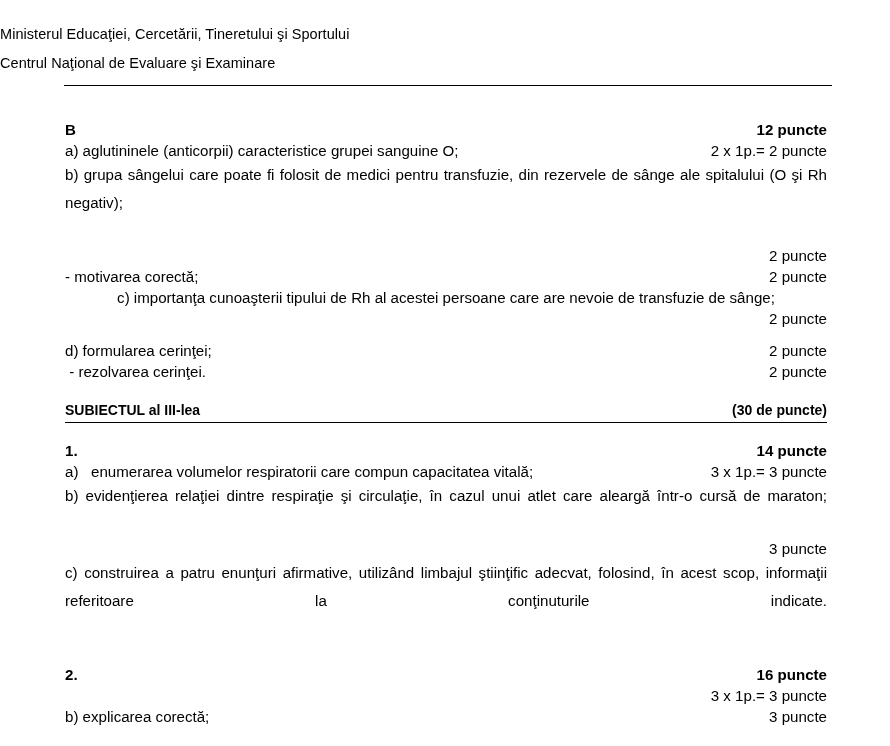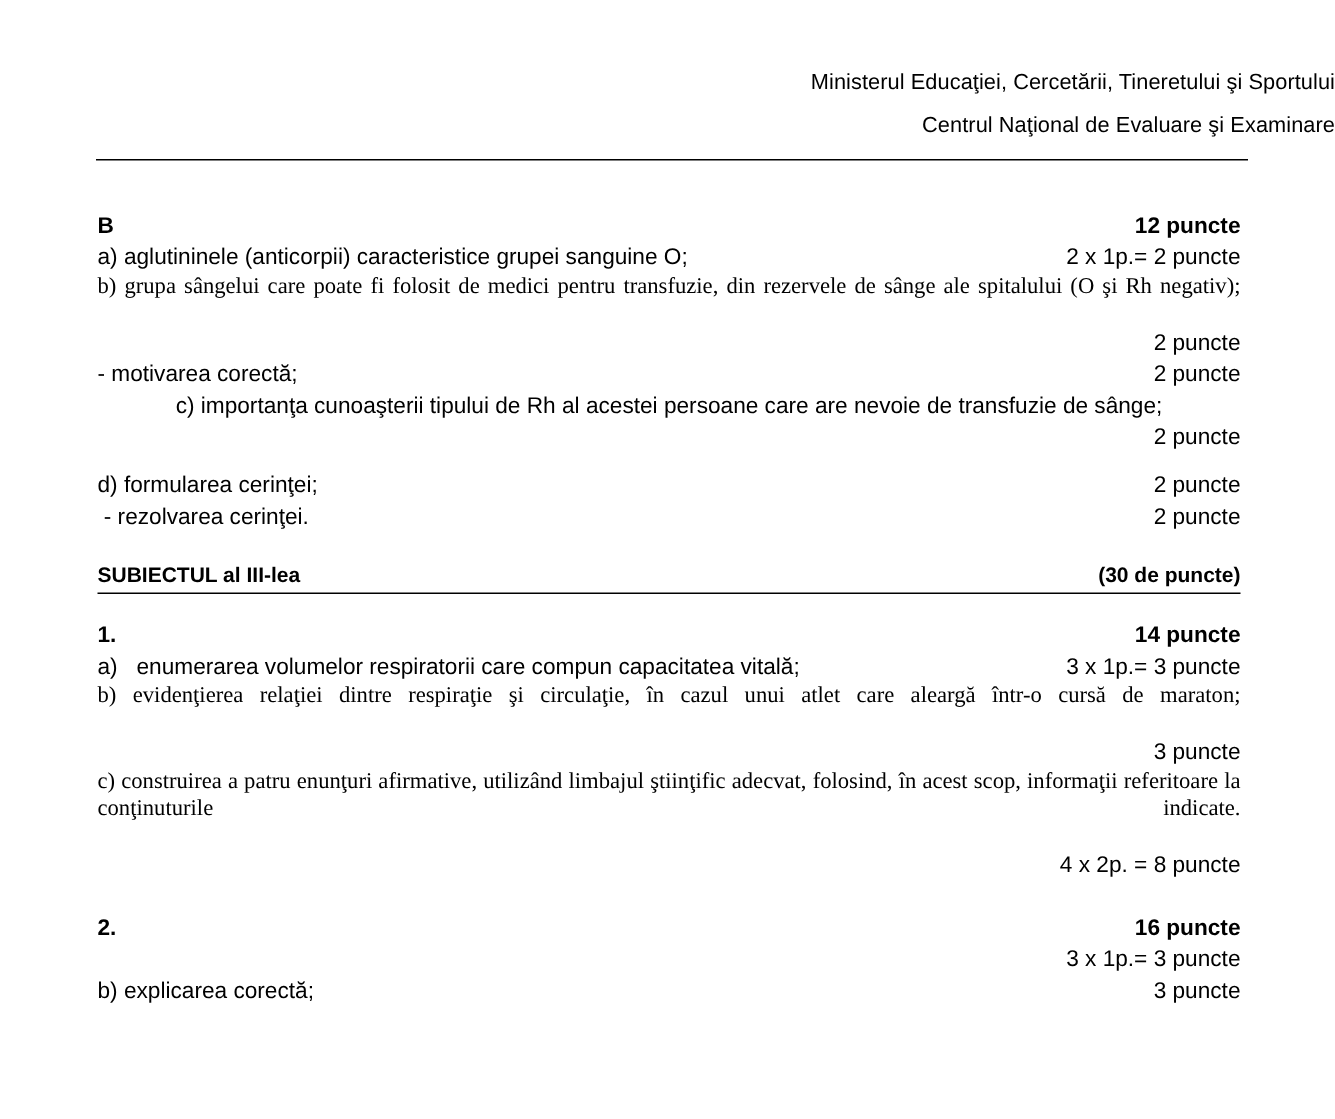--- a/index.html
+++ b/index.html
@@ -18,22 +18,21 @@
   .page {
     position: relative;
     width: 890px;
     height: 746px;
     box-sizing: border-box;
   }
 
   
   .doc-header {
     padding-top: 27px;
-    text-align: right;
-    margin-top: 21px;
+    text-align: left;
   }
   .doc-header .hdr-line {
     font-size: 14.5px;
     line-height: 1.0;
     letter-spacing: 0.05px;
     white-space: nowrap;
   }
   .doc-header .hdr-line.first { margin-bottom: 14px; }
 
   .header-rule {
@@ -100,22 +99,21 @@
   }
 
   .gap-s  { height: 11px; }
   .gap-m  { height: 17px; }
   .gap-l  { height: 21px; }
 
   
   .para {
     text-align: justify;
     text-justify: inter-word;
-    line-height: 18px;
-    font-family: Liberation Serif, serif;
+    line-height: 28px;
   }
   .para::after {
     content: "";
     display: inline-block;
     width: 100%;
   }
 </style>
 </head>
 <body>
 
@@ -184,21 +182,20 @@
     </div>
 
     <div class="row">
       <span class="txt para">b)   evidenţierea relaţiei dintre respiraţie şi circulaţie, în cazul unui atlet care aleargă într-o cursă de maraton;</span>
     </div>
     <div class="pts-right">3 puncte</div>
 
     <div class="row">
       <span class="txt para">c)   construirea a patru enunţuri afirmative, utilizând limbajul ştiinţific adecvat, folosind, în acest scop, informaţii referitoare la conţinuturile indicate.</span>
     </div>
-    <div class="pts-right">4 x 2p. = 8 puncte</div>
 
     <div class="gap-l"></div>
 
     <div class="split">
       <span class="left bold">2.</span>
       <span class="right bold">16 puncte</span>
     </div>
 
     <div class="pts-right">3 x 1p.= 3 puncte</div>
 

